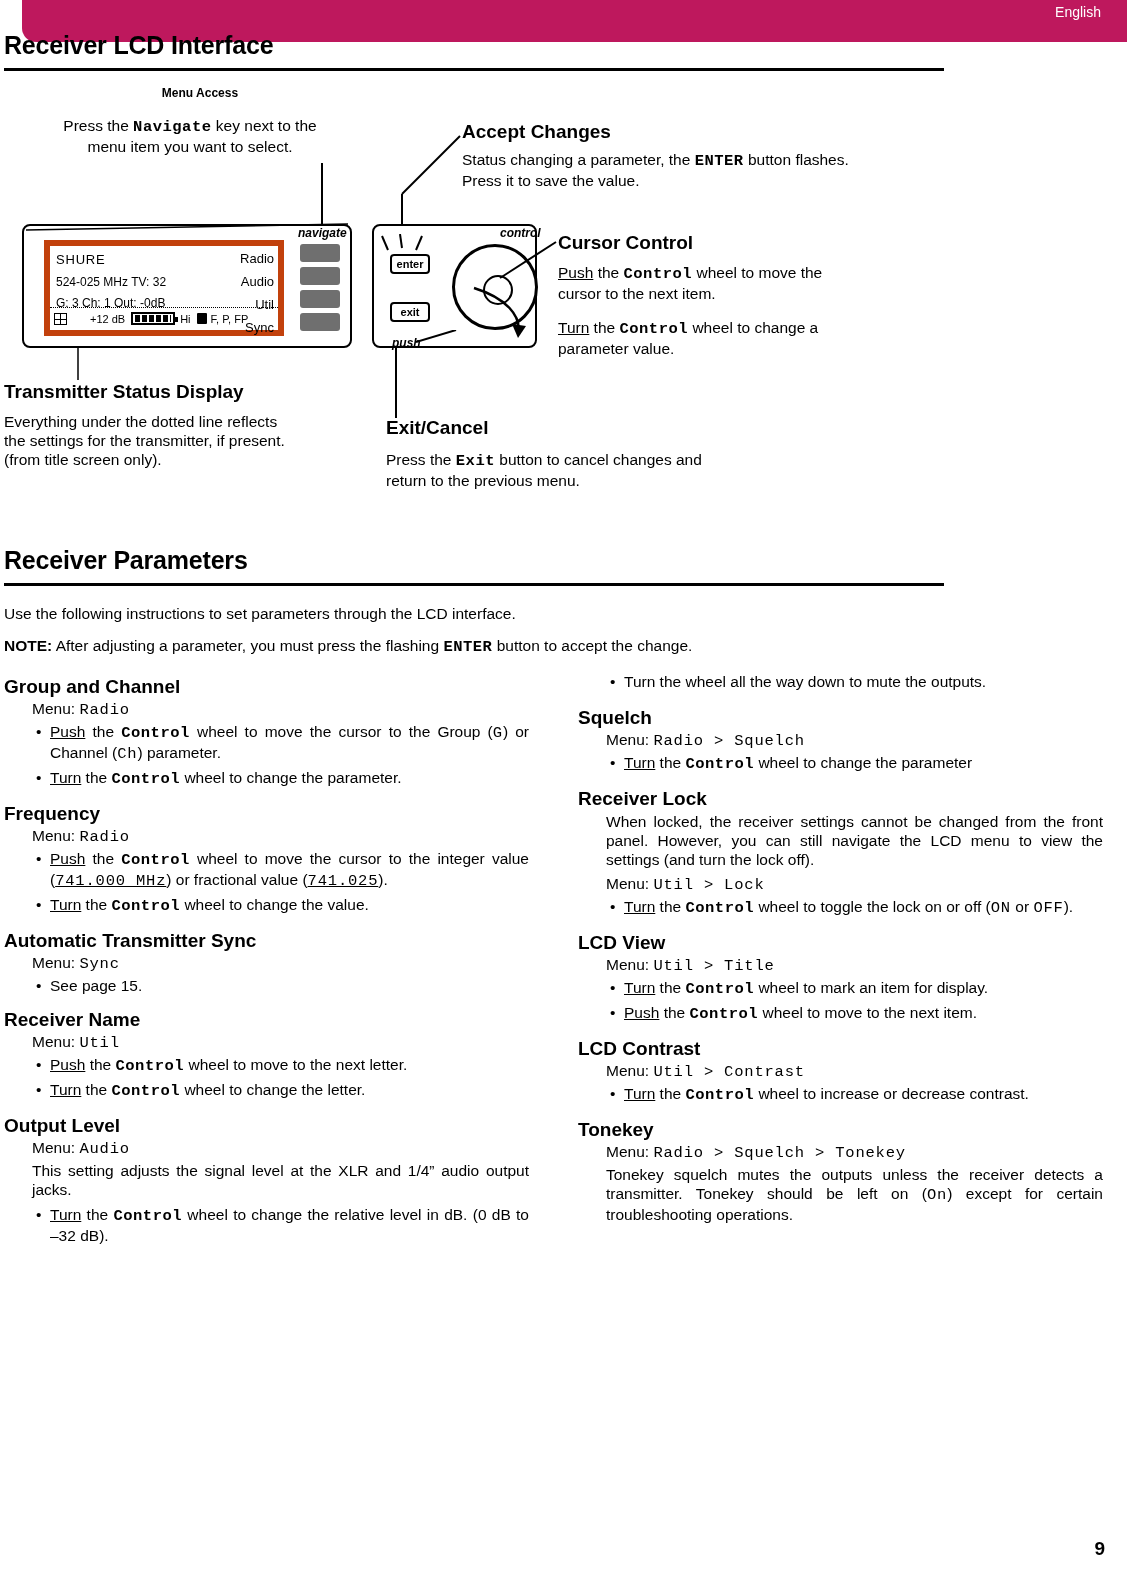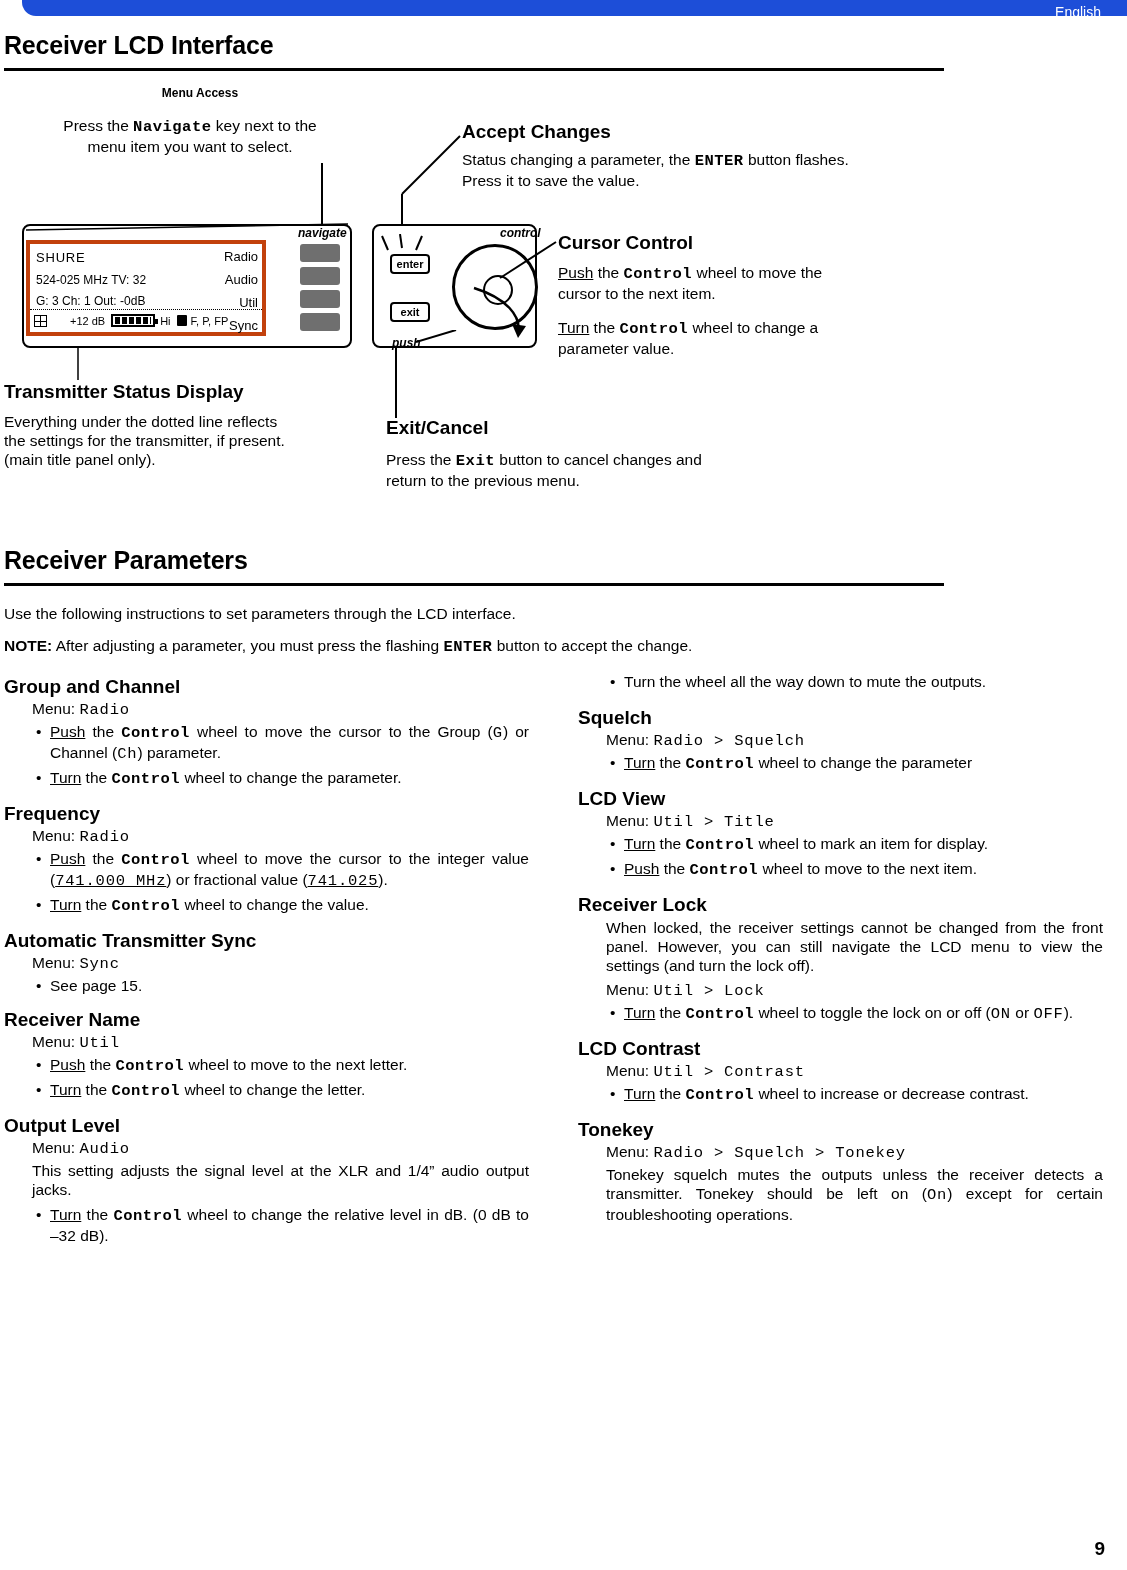--- a/index.html
+++ b/index.html
@@ -10,22 +10,22 @@
     font-family:"Liberation Sans", sans-serif;
     color:#000;
     position:relative;
     overflow:hidden;
   }
   .mono { font-family:"Liberation Mono", monospace; letter-spacing:0.8px; }
   .monob { font-family:"Liberation Mono", monospace; font-weight:bold; letter-spacing:0.5px; }
 
   
   .topbar {
-    position:absolute; top:0; left:22px; right:0; height:16px;
-    background:#1d4ed8;
+    position:absolute; top:0; left:22px; right:0; height:42px;
+    background:#be185d;
     border-radius:0 0 0 14px;
   }
   .topbar .lang {
     position:absolute; right:26px; top:4px;
     color:#ffffff; font-size:14px; font-weight:normal;
   }
 
   
   h1.sect {
     position:absolute;
@@ -39,22 +39,22 @@
   
   .txt { position:absolute; font-size:15.5px; line-height:19px; }
   .bold { font-weight:bold; }
   .u { text-decoration:underline; }
 
   .lcd-outer {
     position:absolute; left:22px; top:224px; width:330px; height:124px;
     border:2px solid #000; border-radius:8px; background:#fff;
   }
   .lcd-screen {
-    position:absolute; left:2px; top:14px; width:240px; height:96px;
-    border:4px solid #c2410c; background:#fff;text-align:right;
+    position:absolute; left:20px; top:14px; width:240px; height:96px;
+    border:6px solid #c2410c; background:#fff;text-align:right;
   }
   .lcd-dotted {
     position:absolute; left:0; bottom:22px; width:100%;
     border-top:1px dotted #000;
   }
   .lcd-row { position:absolute; font-size:12px; font-family:"Liberation Sans", sans-serif; }
   .lcd-right { position:absolute; right:4px; font-size:13px; }
 
   .btnstack { position:absolute; right:10px; top:18px; width:40px; }
   .btnstack div {
@@ -209,21 +209,21 @@
 <svg style="position:absolute; left:22px; top:218px; width:330px; height:14px;">
   <line x1="4" y1="12" x2="326" y2="6" stroke="#000" stroke-width="1.5"></line>
 </svg>
 <svg style="position:absolute; left:60px; top:346px; width:40px; height:36px;">
   <line x1="18" y1="0" x2="18" y2="34" stroke="#000" stroke-width="1.5"></line>
 </svg>
 <div class="txt bold" style="left:4px; top:382px; font-size:19px;">Transmitter Status Display</div>
 <div class="txt" style="left:4px; top:412px; width:360px;">
   <span>Everything under the dotted line reflects</span><br>
   <span>the settings for the transmitter, if present.</span><br>
-  <span>(main title panel only).</span>
+  <span>(from title screen only).</span>
 </div>
 
 <svg style="position:absolute; left:384px; top:346px; width:24px; height:74px;">
   <line x1="12" y1="0" x2="12" y2="72" stroke="#000" stroke-width="2"></line>
 </svg>
 <div class="txt bold" style="left:386px; top:418px; font-size:19px;">Exit/Cancel</div>
 <div class="txt" style="left:386px; top:450px; width:420px;">
   <span>Press the </span><span class="monob">Exit</span><span> button to cancel changes and</span><br>
   <span>return to the previous menu.</span>
 </div>
@@ -291,38 +291,38 @@
 
   <div class="blk">
     <h2 class="param">Squelch</h2>
     <div class="menu-line"><span>Menu: </span><span class="mono">Radio &gt; Squelch</span></div>
     <ul class="bl">
       <li><span class="u">Turn</span> the <span class="monob">Control</span> wheel to change the parameter</li>
     </ul>
   </div>
 
   <div class="blk">
-    <h2 class="param">LCD View</h2>
-    <div class="menu-line"><span>Menu: </span><span class="mono">Util &gt; Title</span></div>
-    <ul class="bl">
-      <li><span class="u">Turn</span> the <span class="monob">Control</span> wheel to mark an item for display.</li>
-      <li><span class="u">Push</span> the <span class="monob">Control</span> wheel to move to the next item.</li>
-    </ul>
-  </div>
-
-  <div class="blk">
     <h2 class="param">Receiver Lock</h2>
     <div class="para">When locked, the receiver settings cannot be changed from the front panel. However, you can still navigate the LCD menu to view the settings (and turn the lock off).</div>
     <div class="menu-line"><span>Menu: </span><span class="mono">Util &gt; Lock</span></div>
     <ul class="bl">
       <li><span class="u">Turn</span> the <span class="monob">Control</span> wheel to toggle the lock on or off (<span class="mono">ON</span> or <span class="mono">OFF</span>).</li>
     </ul>
   </div>
 
   <div class="blk">
+    <h2 class="param">LCD View</h2>
+    <div class="menu-line"><span>Menu: </span><span class="mono">Util &gt; Title</span></div>
+    <ul class="bl">
+      <li><span class="u">Turn</span> the <span class="monob">Control</span> wheel to mark an item for display.</li>
+      <li><span class="u">Push</span> the <span class="monob">Control</span> wheel to move to the next item.</li>
+    </ul>
+  </div>
+
+  <div class="blk">
     <h2 class="param">LCD Contrast</h2>
     <div class="menu-line"><span>Menu: </span><span class="mono">Util &gt; Contrast</span></div>
     <ul class="bl">
       <li><span class="u">Turn</span> the <span class="monob">Control</span> wheel to increase or decrease contrast.</li>
     </ul>
   </div>
 
   <div class="blk">
     <h2 class="param">Tonekey</h2>
     <div class="menu-line"><span>Menu: </span><span class="mono">Radio &gt; Squelch &gt; Tonekey</span></div>

